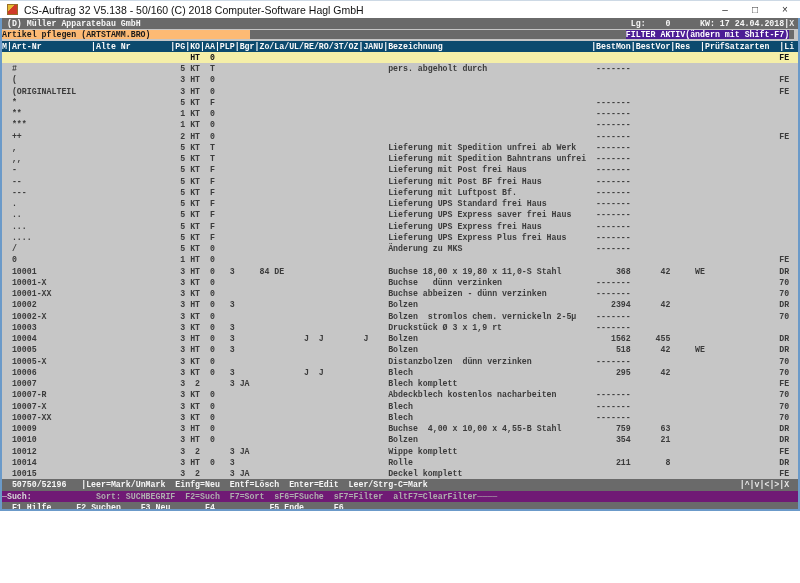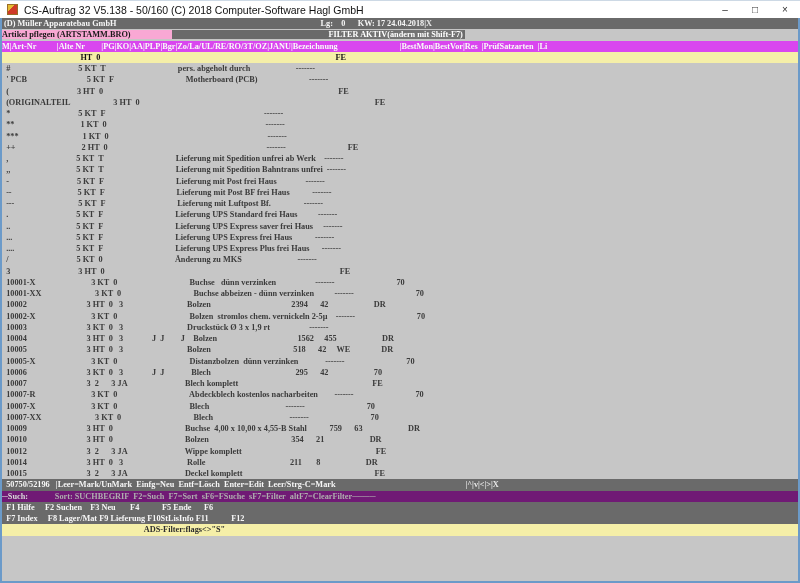--- a/index.html
+++ b/index.html
@@ -1,35 +1,35 @@
 <!DOCTYPE html>
 <html><head>
 <meta charset="utf-8">
 <style>
   *{margin:0;padding:0;box-sizing:border-box}
   html,body{width:800px;height:583px;overflow:hidden;background:#fff}
-  .win{width:800px;height:583px;position:relative;font-family:"Liberation Sans",sans-serif}
+  .win{width:800px;height:511px;position:relative;font-family:"Liberation Sans",sans-serif}
   .titlebar{height:18px;background:#ffffff;display:flex;align-items:center;border-top:1px solid #cdd9e5}
   .app-icon{width:11px;height:11px;margin:0 6px 0 7px;background:linear-gradient(135deg,#e6bd33 0 38%,#cf3a28 38%);border:1px solid #9a6c28;flex:0 0 auto}
   .title{font-size:10.5px;color:#111;white-space:nowrap;flex:1 1 auto}
   .win-controls{display:flex;height:18px;flex:0 0 auto}
   .win-controls span{width:30px;text-align:center;font-size:10px;line-height:18px;color:#333;cursor:default}
   .term{position:absolute;top:18px;left:0;right:0;bottom:0;background:#c6c6c6;border:2px solid #6b9ac9;border-top:none;overflow:hidden}
-  .line{height:11.26px;line-height:11.3px;white-space:pre;font-family:Liberation Serif, serif;
+  .line{height:11.26px;line-height:11.3px;white-space:pre;font-family:Liberation Mono, monospace;
         font-size:8.26px;font-weight:700;color:#3b3b3b;font-variant-ligatures:none}
   .bar{background:#6a6a6a;color:#f6f6f6}
-  .head{background:#d946ef;color:#fafafa}
+  .head{background:#0c4a6e;color:#fafafa}
   .row{background:transparent}
   .row.sel{background:#f5efa8;color:#141414}
   .such{background:#701a75;color:#aeaeae}
   .such .hi{color:#d8d8d8}
   .ads{background:#f5efa8;color:#2e2e2e}
-  .patch{background:#f9a8d4;color:#1a1a1a}
+  .patch{background:#fdba74;color:#1a1a1a}
   .gapdark{background:#6a6a6a;color:#f6f6f6}
-  .red{background:#737373;color:#ffffff}
+  .red{background:#4c1d95;color:#ffffff}
   .nav{color:#e8e8e8}
 </style>
 </head>
 <body>
 
 <div class="win">
   <div class="titlebar">
     <div class="app-icon"></div>
     <div class="title">CS-Auftrag 32 V5.138 - 50/160 (C) 2018 Computer-Software Hagl GmbH</div>
     <div class="win-controls">
@@ -37,38 +37,38 @@
       <span>□</span>
       <span>×</span>
     </div>
   </div>
   <div class="term" id="screen">
       <div class="line bar"> (D) Müller Apparatebau GmbH                                                                                                   Lg:    0      KW: 17 24.04.2018|<span class="nav">X</span></div>
       <div class="line row"><span class="patch">Artikel pflegen (ARTSTAMM.BRO)                    </span><span class="gapdark">                                                                            </span><span class="red">FILTER AKTIV(ändern mit Shift-F7)</span><span class="gapdark"> </span></div>
       <div class="line head">M|Art-Nr          |Alte Nr        |PG|KO|AA|PLP|Bgr|Zo/La/UL/RE/RO/3T/OZ|JANU|Bezeichnung                              |BestMon|BestVor|Res  |PrüfSatzarten  |Li</div>
       <div class="line row sel">                                      HT  0                                                                                                                  FE </div>
       <div class="line row">  #                                 5 KT  T                                   pers. abgeholt durch                      -------                                 </div>
-      <div class="line row">  ' PCB                             5 KT  F                                   Motherboard (PCB)                         -------                                 </div>
       <div class="line row">  (                                 3 HT  0                                                                                                                  FE </div>
       <div class="line row">  (ORIGINALTEIL                     3 HT  0                                                                                                                  FE </div>
       <div class="line row">  *                                 5 KT  F                                                                             -------                                 </div>
       <div class="line row">  **                                1 KT  0                                                                             -------                                 </div>
       <div class="line row">  ***                               1 KT  0                                                                             -------                                 </div>
       <div class="line row">  ++                                2 HT  0                                                                             -------                              FE </div>
       <div class="line row">  ,                                 5 KT  T                                   Lieferung mit Spedition unfrei ab Werk    -------                                 </div>
       <div class="line row">  ,,                                5 KT  T                                   Lieferung mit Spedition Bahntrans unfrei  -------                                 </div>
       <div class="line row">  -                                 5 KT  F                                   Lieferung mit Post frei Haus              -------                                 </div>
       <div class="line row">  --                                5 KT  F                                   Lieferung mit Post BF frei Haus           -------                                 </div>
       <div class="line row">  ---                               5 KT  F                                   Lieferung mit Luftpost Bf.                -------                                 </div>
       <div class="line row">  .                                 5 KT  F                                   Lieferung UPS Standard frei Haus          -------                                 </div>
       <div class="line row">  ..                                5 KT  F                                   Lieferung UPS Express saver frei Haus     -------                                 </div>
       <div class="line row">  ...                               5 KT  F                                   Lieferung UPS Express frei Haus           -------                                 </div>
       <div class="line row">  ....                              5 KT  F                                   Lieferung UPS Express Plus frei Haus      -------                                 </div>
       <div class="line row">  /                                 5 KT  0                                   Änderung zu MKS                           -------                                 </div>
-      <div class="line row">  3                                 3 HT  0                                                                                                                  FE </div>
+      <div class="line row">  0                                 1 HT  0                                                                                                                  FE </div>
+      <div class="line row">  10001                             3 HT  0   3     84 DE                     Buchse 18,00 x 19,80 x 11,0-S Stahl           368      42     WE               DR </div>
       <div class="line row">  10001-X                           3 KT  0                                   Buchse   dünn verzinken                   -------                              70 </div>
       <div class="line row">  10001-XX                          3 KT  0                                   Buchse abbeizen - dünn verzinken          -------                              70 </div>
       <div class="line row">  10002                             3 HT  0   3                               Bolzen                                       2394      42                      DR </div>
       <div class="line row">  10002-X                           3 KT  0                                   Bolzen  stromlos chem. vernickeln 2-5µ    -------                              70 </div>
       <div class="line row">  10003                             3 KT  0   3                               Druckstück Ø 3 x 1,9 rt                   -------                                 </div>
       <div class="line row">  10004                             3 HT  0   3              J  J        J    Bolzen                                       1562     455                      DR </div>
       <div class="line row">  10005                             3 HT  0   3                               Bolzen                                        518      42     WE               DR </div>
       <div class="line row">  10005-X                           3 KT  0                                   Distanzbolzen  dünn verzinken             -------                              70 </div>
       <div class="line row">  10006                             3 KT  0   3              J  J             Blech                                         295      42                      70 </div>
       <div class="line row">  10007                             3  2      3 JA                            Blech komplett                                                                 FE </div>

